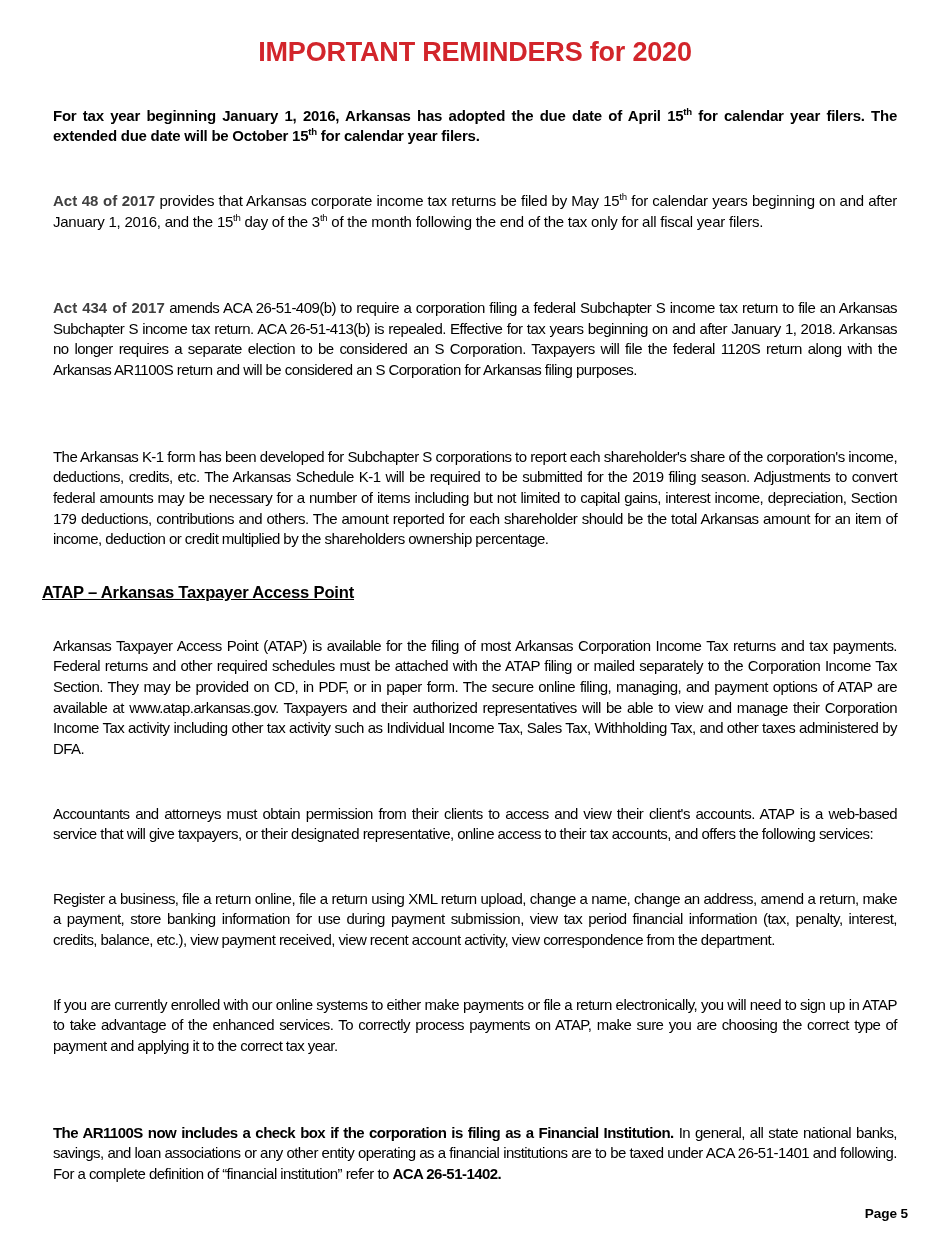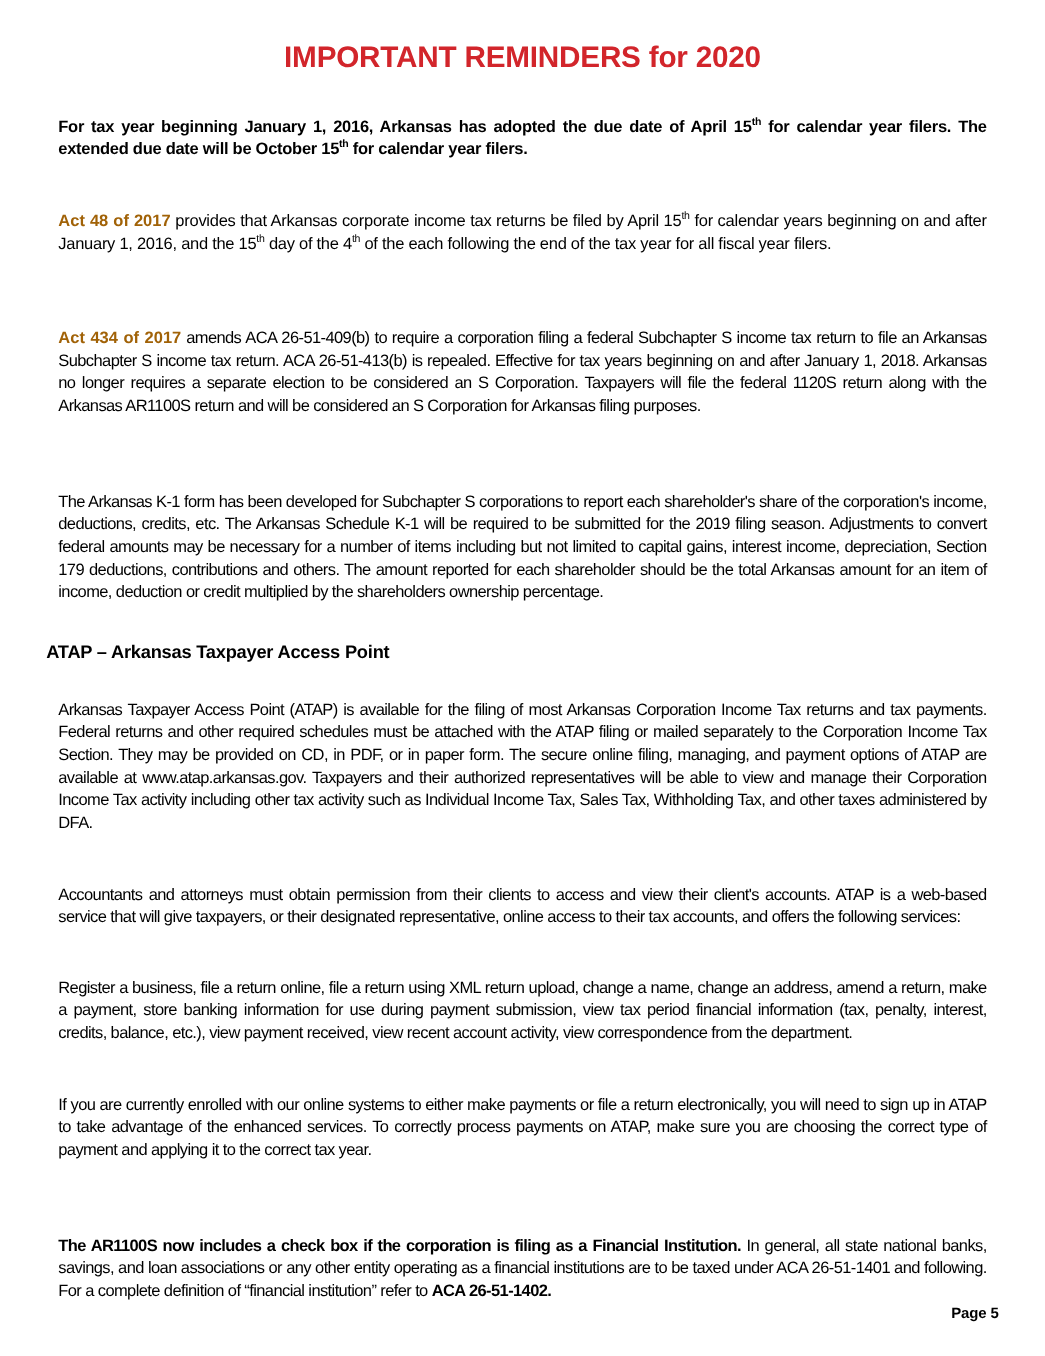--- a/index.html
+++ b/index.html
@@ -43,59 +43,60 @@
   .para.first {
     margin-top: 38px;
   }
   .gap-lg {
     height: 22px;
   }
   .bold {
     font-weight: bold;
   }
   .act {
-    color: #a16207;
+    color: #404040;
     font-weight: bold;
     letter-spacing: 0px;
   }
   .section-head {
     font-size: 16.6px;
     font-weight: bold;
     margin: 0;
     letter-spacing: -0.2px;
+    text-decoration: underline;
   }
   sup {
     font-size: 0.64em;
     vertical-align: super;
     line-height: 0;
   }
   .tight {
     letter-spacing: -0.55px;
   }
   .footer {
     position: absolute;
     right: 42px;
-    bottom: 32px;
+    bottom: 12px;
     font-size: 13.6px;
     font-weight: bold;
     letter-spacing: -0.1px;
   }
 </style>
 </head>
 <body>
 
 <div class="page">
 
   <h1 class="doc-title">IMPORTANT REMINDERS for 2020</h1>
 
   <p class="para first bold"><span>For tax year beginning January 1, 2016, Arkansas has adopted the due date of April 15</span><sup>th</sup><span> for calendar year filers. The extended due date will be October 15</span><sup>th</sup><span> for calendar year filers.</span></p>
 
   <div class="gap-lg"></div>
 
-  <p class="para"><span class="act">Act 48 of 2017</span><span> provides that Arkansas corporate income tax returns be filed by April 15</span><sup>th</sup><span> for calendar years beginning on and after January 1, 2016, and the 15</span><sup>th</sup><span> day of the 4</span><sup>th</sup><span> of the each following the end of the tax year for all fiscal year filers.</span></p>
+  <p class="para"><span class="act">Act 48 of 2017</span><span> provides that Arkansas corporate income tax returns be filed by May 15</span><sup>th</sup><span> for calendar years beginning on and after January 1, 2016, and the 15</span><sup>th</sup><span> day of the 3</span><sup>th</sup><span> of the month following the end of the tax only for all fiscal year filers.</span></p>
 
   <div class="gap-lg"></div>
 
 
   <div class="gap-lg"></div>
 
   <p class="para tight"><span class="act">Act 434 of 2017</span><span> amends ACA 26-51-409(b) to require a corporation filing a federal Subchapter S income tax return to file an Arkansas Subchapter S income tax return. ACA 26-51-413(b) is repealed. Effective for tax years beginning on and after January 1, 2018. Arkansas no longer requires a separate election to be considered an S Corporation. Taxpayers will file the federal 1120S return along with the Arkansas AR1100S return and will be considered an S Corporation for Arkansas filing purposes.</span></p>
 
   <div class="gap-lg"></div>
 

